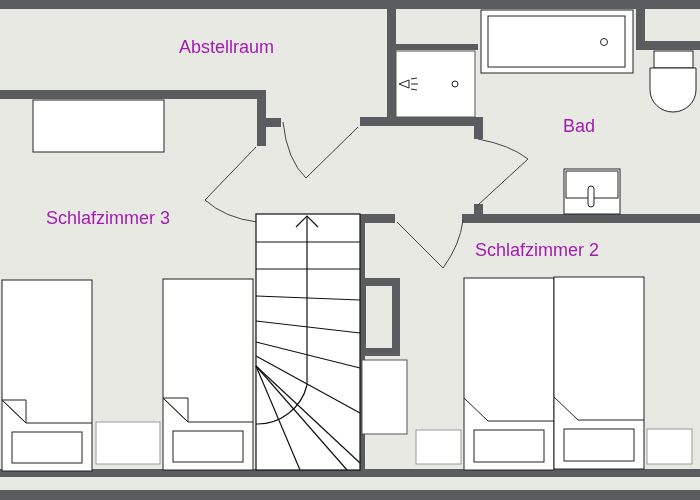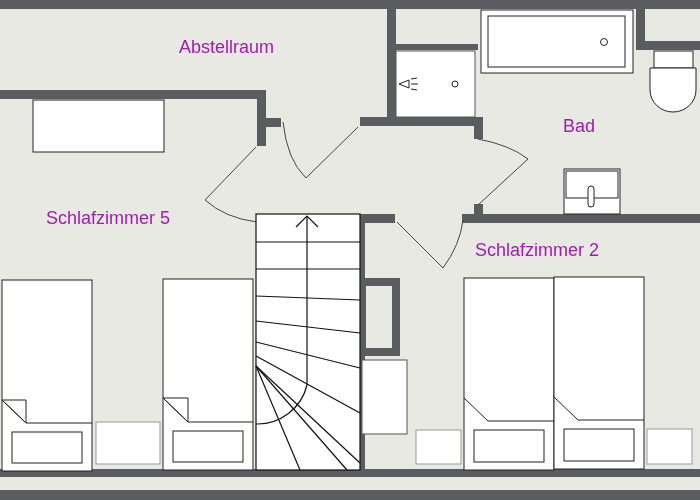--- a/index.html
+++ b/index.html
@@ -120,14 +120,14 @@
   <g fill="#fff" stroke="#222" stroke-width="1">
     <rect x="554" y="277" width="90" height="192"></rect>
     <polyline points="554,397 578,420 644,420" fill="none"></polyline>
     <rect x="564" y="429" width="70" height="32"></rect>
   </g>
   <rect x="647" y="429" width="45" height="35" fill="#fff" stroke="#999"></rect>
 </svg>
 
 <div class="room-label" style="left:179px;top:37px;">Abstellraum</div>
 <div class="room-label" style="left:563px;top:116px;">Bad</div>
-<div class="room-label" style="left:46px;top:208px;">Schlafzimmer 5</div>
+<div class="room-label" style="left:46px;top:208px;">Schlafzimmer 3</div>
 <div class="room-label" style="left:475px;top:240px;text-align:right;">Schlafzimmer 2</div>
 
 </body></html>

